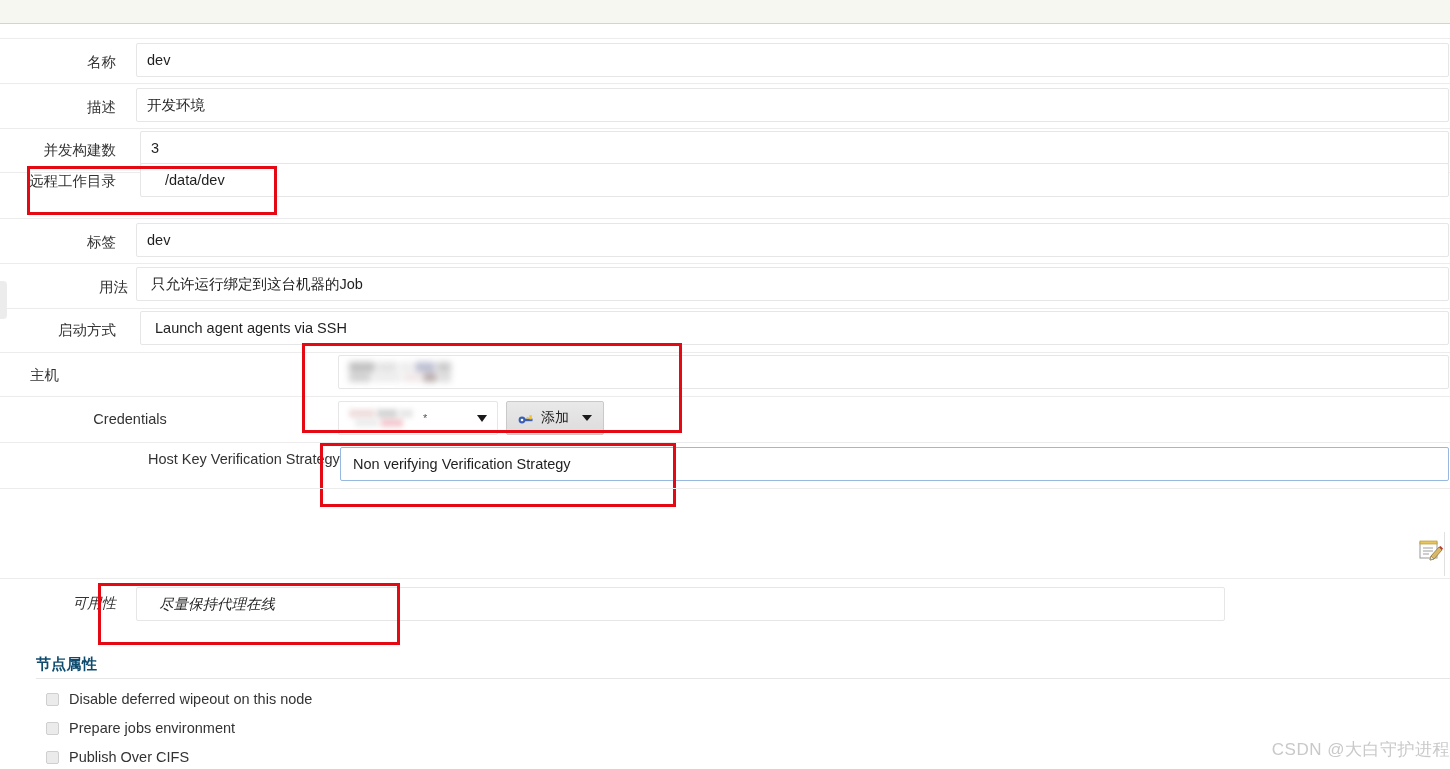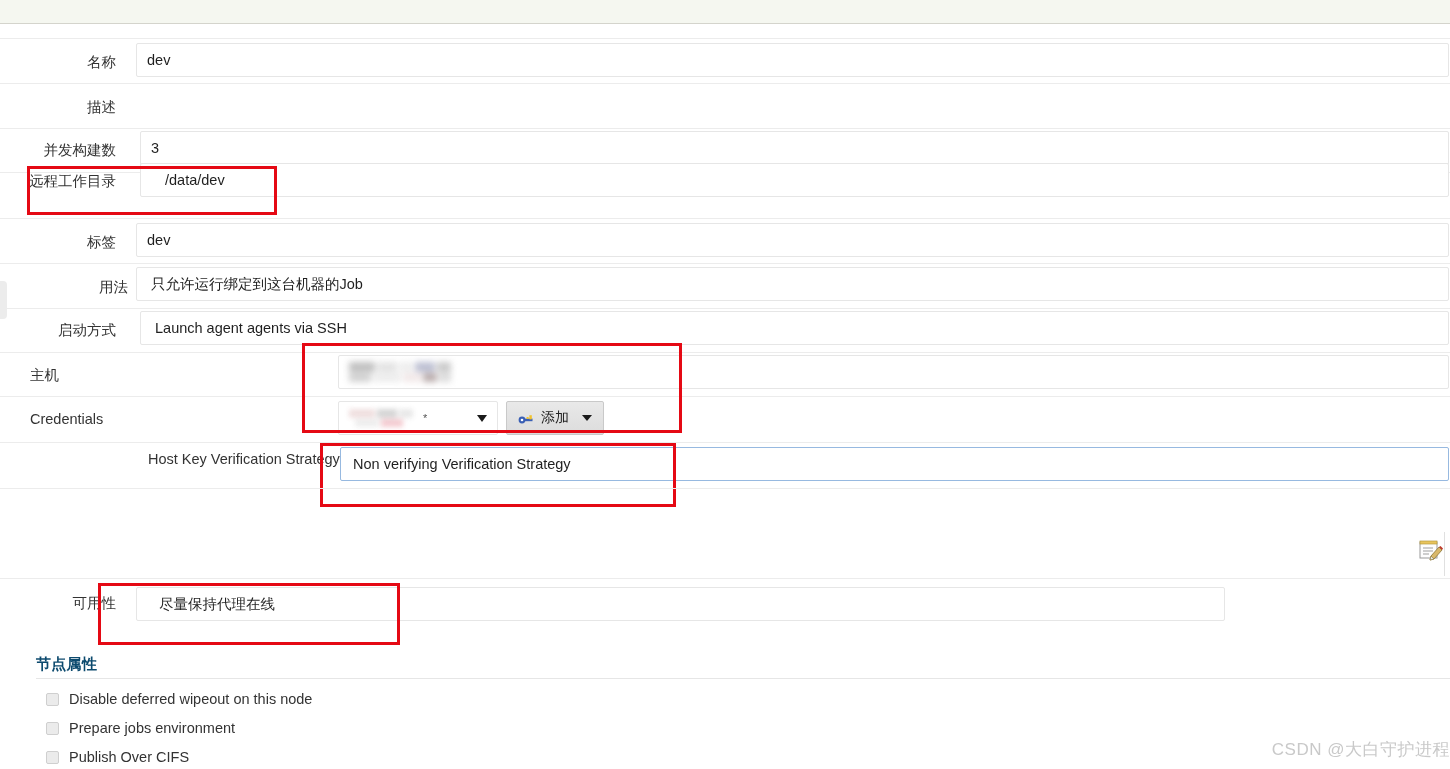--- a/index.html
+++ b/index.html
@@ -200,20 +200,21 @@
 
   <div class="row-sep" style="top:38px;"></div>
   <div class="form-row" style="top:38px;height:60px;">
     <div class="row-label" style="left:10px; top:15px; width:106px;">名称</div>
     <div class="field" style="left:136px; top:5px; width:1313px;">dev</div>
   </div>
 
   <div class="row-sep" style="top:83px;"></div>
   <div class="form-row" style="top:83px;height:44px;">
     <div class="row-label" style="left:10px; top:15px; width:106px;">描述</div>
+    <div class="field cn" style="left:136px; top:5px; width:1313px;">开发环境</div>
   </div>
 
   <div class="row-sep" style="top:128px;"></div>
   <div class="form-row" style="top:128px;height:44px;">
     <div class="row-label" style="left:10px; top:13px; width:106px;">并发构建数</div>
     <div class="field" style="left:140px; top:3px; width:1309px;">3</div>
   </div>
 
   <div class="row-sep" style="top:172px;"></div>
   <div class="form-row" style="top:160px;height:46px;">
@@ -254,21 +255,21 @@
         <span style="left:24px;top:12px;width:28px; height:9px;  background:#ececec;"></span>
         <span style="left:54px;top:12px;width:18px; height:9px;  background:#f1e7e7;"></span>
         <span style="left:74px;top:12px;width:14px; height:9px;  background:#b7a9a9;"></span>
         <span style="left:90px;top:12px;width:12px; height:9px;  background:#d9d9d9;"></span>
       </div>
     </div>
   </div>
 
   <div class="row-sep" style="top:396px;"></div>
   <div class="form-row" style="top:396px;height:46px;">
-    <div class="row-label" style="left:30px; top:14px; width:200px; text-align:left;">Credentials</div>
+    <div class="row-label" style="left:30px; top:14px; width:200px; text-align:center;">Credentials</div>
     <div class="field" style="left:338px; top:5px; width:160px; position:absolute;">
       <div class="blur-cred">
         <span style="left:0;   top:0;  width:26px; height:9px; background:#efdede;"></span>
         <span style="left:28px;top:0;  width:20px; height:9px; background:#d4d4d4;"></span>
         <span style="left:50px;top:0;  width:14px; height:9px; background:#e7e7e7;"></span>
         <span style="left:6px; top:10px;width:24px;height:8px; background:#ededed;"></span>
         <span style="left:32px;top:10px;width:22px;height:8px; background:#f4c9cf;"></span>
       </div>
       <span class="cred-star">*</span>
       <span class="sel-caret"></span>
@@ -303,21 +304,21 @@
     <line x1="5" y1="10" x2="15" y2="10" stroke="#b9b9b9" stroke-width="1.4"></line>
     <line x1="5" y1="13" x2="15" y2="13" stroke="#b9b9b9" stroke-width="1.4"></line>
     <line x1="5" y1="16" x2="11" y2="16" stroke="#b9b9b9" stroke-width="1.4"></line>
     <polygon points="13,18 21,9 24,12 16,21 12,22" fill="#d9b86a" stroke="#8b7636" stroke-width=".8"></polygon>
     <polygon points="12,22 13,18 16,21" fill="#e8e8e8" stroke="#8b7636" stroke-width=".6"></polygon>
     <polygon points="21,9 24,12 25,10.5 22.5,8" fill="#c0392b"></polygon>
   </svg>
   <div class="section-rule" style="left:1444px; top:532px; width:1px; height:44px; background:#e0e0e0;"></div>
 
   <div class="row-sep" style="top:578px;"></div>
-  <div class="form-row" style="top:578px;height:46px;">
+  <div class="form-row" style="top:578px;height:46px;font-style:italic;">
     <div class="row-label" style="left:10px; top:16px; width:106px;">可用性</div>
     <div class="field cn" style="left:136px; top:9px; width:1089px; padding-left:22px;">尽量保持代理在线</div>
   </div>
   <div class="redbox" style="left:98px; top:583px; width:302px; height:62px;"></div>
 
   <div class="section-title" style="left:36px; top:655px;">节点属性</div>
   <div class="section-rule" style="left:36px; top:678px; width:1414px;"></div>
 
   <div class="cb-row" style="left:46px; top:691px;">
     <span class="cb-box"></span>

